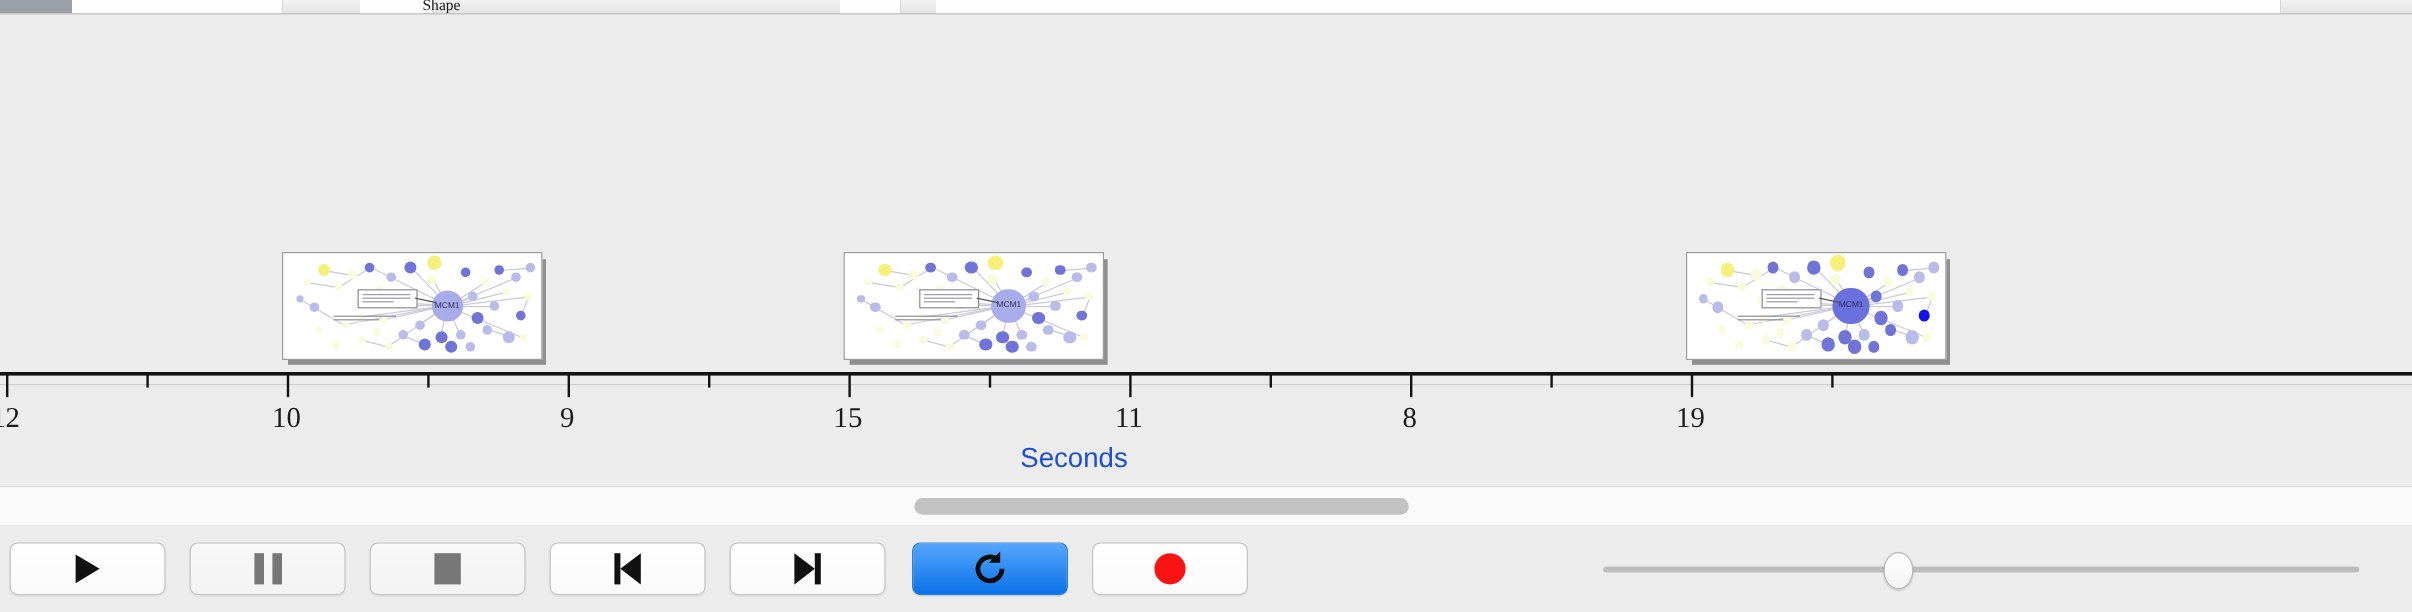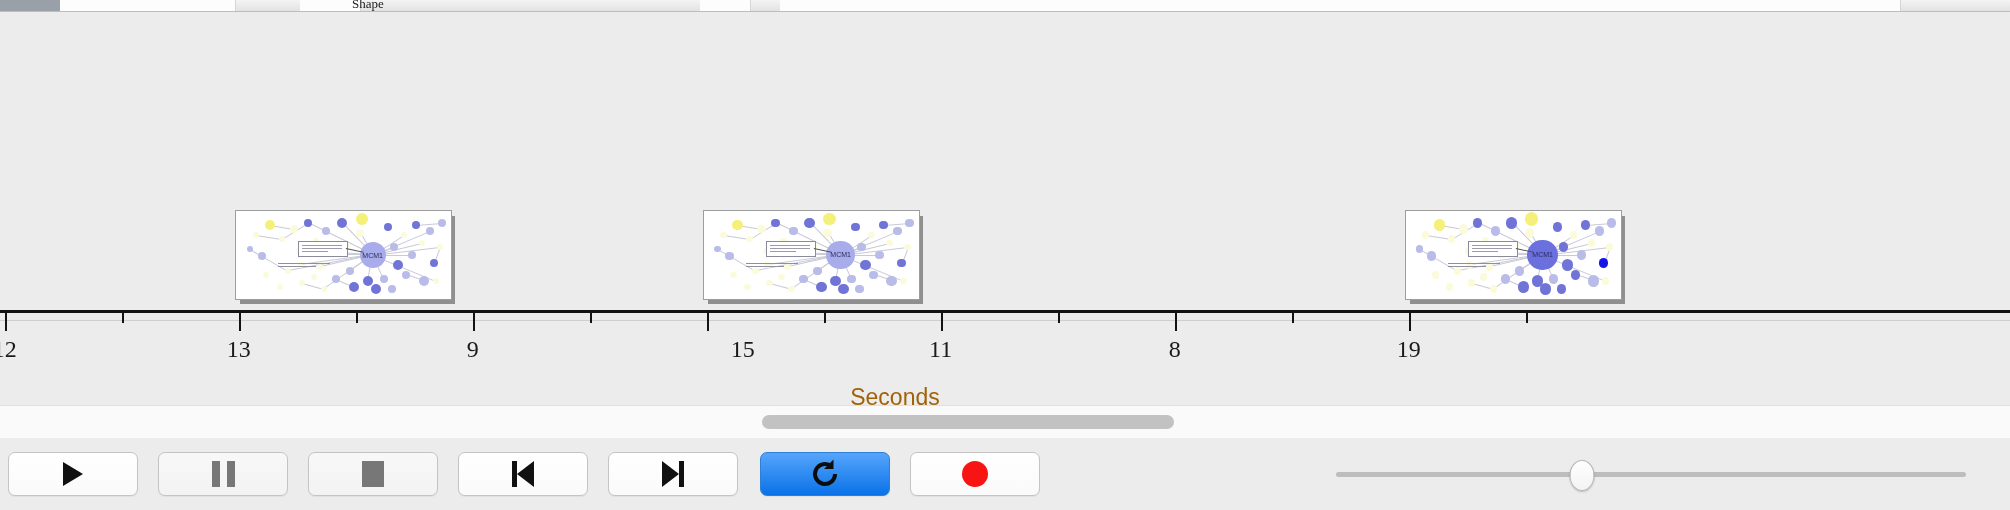--- a/index.html
+++ b/index.html
@@ -44,22 +44,22 @@
 
   
   .timeline{position:absolute;left:0;top:92px;width:2010px;height:228px;background:#ececec;
     border-bottom:1px solid #cfcfcf;overflow:hidden;}
   .axis-line{position:absolute;left:0;top:310px;width:2010px;height:3px;background:#131313;}
   .tick{position:absolute;background:#131313;width:2px;}
   .tick.major{top:312px;height:19px;}
   .tick.minor{top:312px;height:11px;}
   .tick-label{position:absolute;top:336px;font-size:24px;color:#1a1a1a;
     font-family:"Liberation Serif",serif;transform:translateX(-50%);white-space:nowrap;}
-  .axis-title{position:absolute;top:384px;width:2010px;text-align:center;font-size:23px;
-    color:#a16207;}
+  .axis-title{position:absolute;top:368px;width:2010px;text-align:center;font-size:23px;
+    color:#1d4ed8;}
   .axis-title span{position:relative;left:-110px;}
 
   
   .frame{position:absolute;top:210px;width:220px;height:92px;cursor:pointer;}
   .frame .shadow{position:absolute;left:5px;top:6px;width:215px;height:88px;background:#8f8f8f;}
   .frame .sheet{position:absolute;left:0;top:0;width:215px;height:88px;background:#fff;
     border:1px solid #9d9d9d;overflow:hidden;}
   .net{position:absolute;left:0;top:0;width:100%;height:100%;}
   .nd{position:absolute;border-radius:50%;}
   .edge{position:absolute;height:1px;background:#c9c9d8;transform-origin:0 0;}
@@ -138,23 +138,23 @@
       <div class="tick minor" style="left: 121.68px;"></div>
       <div class="tick minor" style="left: 355.68px;"></div>
       <div class="tick minor" style="left: 589.68px;"></div>
       <div class="tick minor" style="left: 823.68px;"></div>
       <div class="tick minor" style="left: 1057.68px;"></div>
       <div class="tick minor" style="left: 1291.68px;"></div>
       <div class="tick minor" style="left: 1525.68px;"></div>
     </div>
   <div id="tick-labels">
       <div class="tick-label" style="left: 4.68px;">12</div>
-      <div class="tick-label" style="left: 238.68px;">13</div>
+      <div class="tick-label" style="left: 238.68px;">10</div>
       <div class="tick-label" style="left: 472.68px;">9</div>
-      <div class="tick-label" style="left: 706.68px; margin-left: 36px;">15</div>
+      <div class="tick-label" style="left: 706.68px;">15</div>
       <div class="tick-label" style="left: 940.68px;">11</div>
       <div class="tick-label" style="left: 1174.68px;">8</div>
       <div class="tick-label" style="left: 1408.68px;">19</div>
     </div>
   <div class="axis-title">
     <span>Seconds</span>
   </div>
 
   <div id="frames">
       <div class="frame" style="left: 234.68px;">

